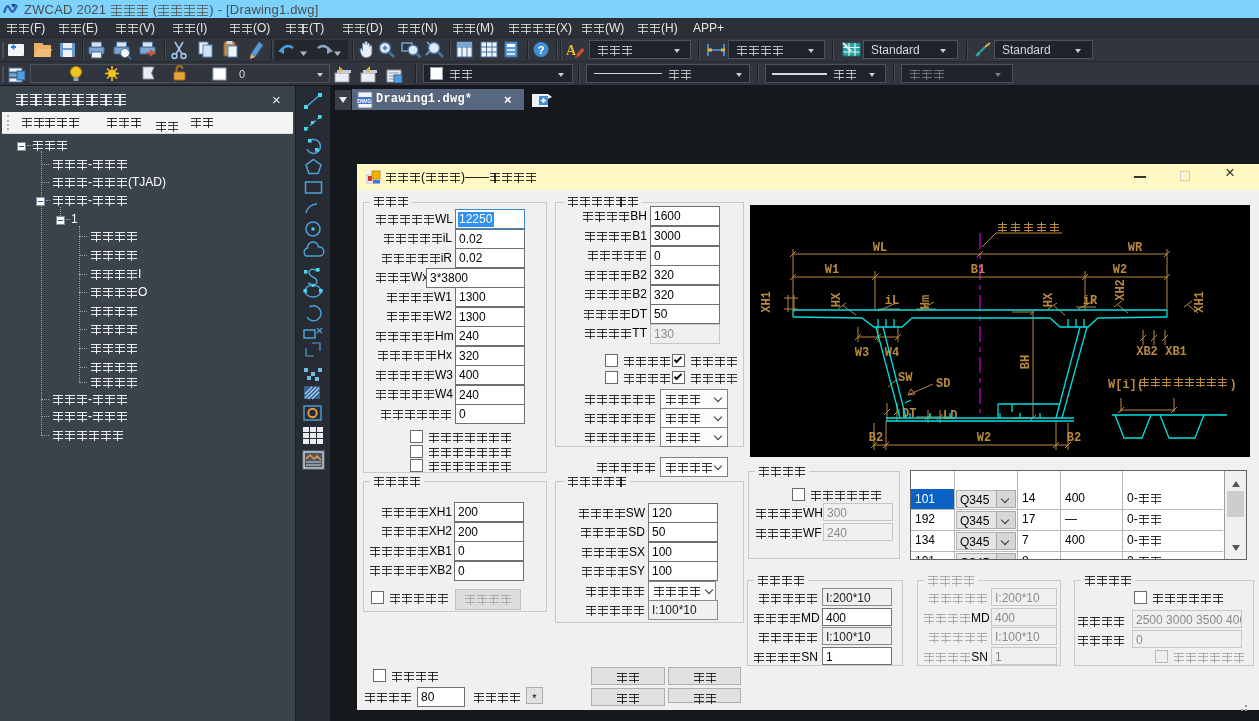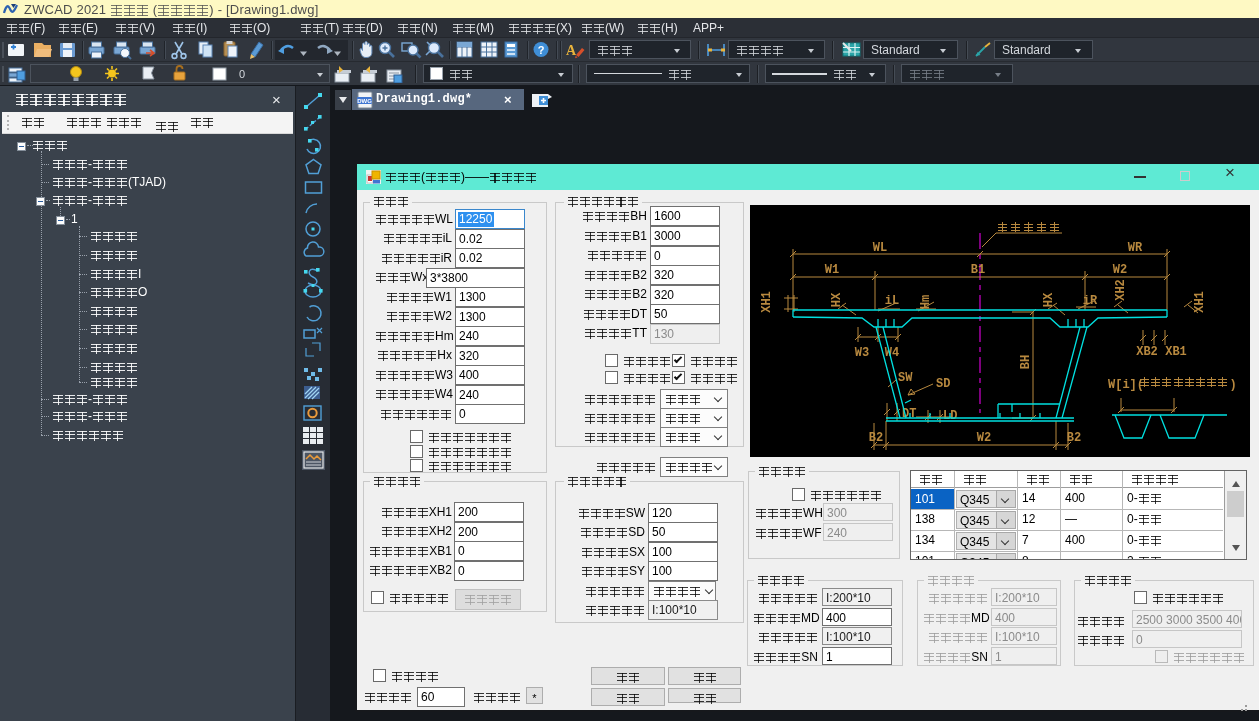--- a/index.html
+++ b/index.html
@@ -27,35 +27,35 @@
 .ti{position:absolute;font-size:12px;color:#e4e6e9;--zc:rgba(228,230,233,.82);white-space:nowrap}
 .tri{position:absolute;width:0;height:0}
 .dot{position:absolute;border-left:1px dotted #99a1ac}
 .doth{position:absolute;border-top:1px dotted #99a1ac}
 .eb{position:absolute;width:9px;height:9px;background:#fdfdfd;border:1px solid #848e99}
 .eb i{position:absolute;left:1px;right:1px;top:3px;border-top:1px solid #2a5d9e}
 .tn{position:absolute;font-size:12px;color:#fff;--zc:rgba(255,255,255,.88);white-space:nowrap;line-height:13px}
 </style></head>
 <body>
 
-<div class="a" style="left:0;top:0;width:1259px;height:18px;background:#fef9c3">
+<div class="a" style="left:0;top:0;width:1259px;height:18px;background:#7dd3fc">
   <svg class="a" style="left:3px;top:2px" width="15" height="14" viewBox="0 0 15 14">
       <path d="M1 11 C3 4 5 2 7 7 C9 12 11 10 14 3" stroke="#2e63b0" stroke-width="2.2" fill="none"></path>
       <path d="M8 2 l5 0 l-2.5 4z" fill="#1c3f7a"></path>
     </svg>
   <div class="a" style="left:24px;top:2px;font-size:13px;color:#4d4d4d;--zc:rgba(85,85,85,.8);letter-spacing:.2px">ZWCAD 2021 <span class="z">试</span><span class="z">用</span><span class="z">版</span> (<span class="z">功</span><span class="z">能</span><span class="z">受</span><span class="z">限</span>) - [Drawing1.dwg]</div>
 </div>
 
 <div class="a" style="left:0;top:18px;width:1259px;height:20px;background:#2b2f36;border-bottom:1px solid #23262c">
   <div class="ti" style="left:6px;top:3px"><span class="z">文</span><span class="z">件</span>(F)</div>
   <div class="ti" style="left:58px;top:3px"><span class="z">编</span><span class="z">辑</span>(E)</div>
   <div class="ti" style="left:115px;top:3px"><span class="z">视</span><span class="z">图</span>(V)</div>
   <div class="ti" style="left:172px;top:3px"><span class="z">插</span><span class="z">入</span>(I)</div>
   <div class="ti" style="left:229px;top:3px"><span class="z">格</span><span class="z">式</span>(O)</div>
-  <div class="ti" style="left:300px;top:3px"><span class="z">工</span><span class="z">具</span>(T)</div>
+  <div class="ti" style="left:285px;top:3px"><span class="z">工</span><span class="z">具</span>(T)</div>
   <div class="ti" style="left:342px;top:3px"><span class="z">绘</span><span class="z">图</span>(D)</div>
   <div class="ti" style="left:397px;top:3px"><span class="z">标</span><span class="z">注</span>(N)</div>
   <div class="ti" style="left:452px;top:3px"><span class="z">修</span><span class="z">改</span>(M)</div>
   <div class="ti" style="left:508px;top:3px"><span class="z">扩</span><span class="z">展</span><span class="z">工</span><span class="z">具</span>(X)</div>
   <div class="ti" style="left:581px;top:3px"><span class="z">窗</span><span class="z">口</span>(W)</div>
   <div class="ti" style="left:637px;top:3px"><span class="z">帮</span><span class="z">助</span>(H)</div>
   <div class="ti" style="left:693px;top:3px">APP+</div>
 </div>
 
 <div class="a" id="tb1" style="left:0;top:38px;width:1259px;height:24px;background:#31363e;border-bottom:1px solid #262a30">
@@ -279,21 +279,21 @@
 </div>
 
 <div class="a" style="left:0;top:86px;width:295px;height:635px;background:#3a424c">
   <div class="a" style="left:0;top:2px;width:295px;height:24px;background:#39414b">
     <div class="a" style="left:15px;top:3px;font-size:14px;font-weight:bold;color:#fff;--zc:rgba(255,255,255,.88);letter-spacing:.5px"><span class="z">桥</span><span class="z">梁</span><span class="z">智</span><span class="z">绘</span><span class="z">项</span><span class="z">目</span><span class="z">管</span><span class="z">理</span></div>
     <div class="a" style="left:272px;top:3px;font-size:15px;color:#e8eaec">×</div>
   </div>
   <div class="a" style="left:2px;top:26px;width:291px;height:22px;background:#f4f4f4;border-bottom:1px solid #d8d8d8">
     <div class="a" style="left:5px;top:3px;width:3px;height:15px;border-left:2px dotted #b5b5b5"></div>
     <div class="lb" style="left:19px;top:4px;font-weight:normal;color:#1c1c1c"><span class="z">总</span><span class="z">图</span></div>
-    <div class="lb" style="left:64px;top:4px;font-weight:normal;color:#1c1c1c"><span class="z">混</span><span class="z">凝</span><span class="z">土</span></div>
+    <div class="lb" style="left:42px;top:4px;font-weight:normal;color:#1c1c1c"><span class="z">混</span><span class="z">凝</span><span class="z">土</span></div>
     <div class="lb" style="left:104px;top:4px;font-weight:bold;color:#1c1c1c"><span class="z">钢</span><span class="z">结</span><span class="z">构</span></div>
     <div class="lb" style="left:153px;top:8px;font-weight:bold;color:#1c1c1c"><span class="z">其</span><span class="z">他</span></div>
     <div class="lb" style="left:188px;top:4px;font-weight:bold;color:#1c1c1c"><span class="z">设</span><span class="z">置</span></div>
   </div>
 
   <div class="a" style="left:2px;top:49px;width:291px;height:584px;background:#3a424c;overflow:hidden">
 
     <div class="dot" style="left:39px;top:16px;height:284px"></div>
     <div class="dot" style="left:58px;top:72px;height:17px"></div>
     <div class="dot" style="left:77px;top:91px;height:156px"></div>
@@ -430,21 +430,21 @@
         <rect x="2" y="3" width="16" height="13" fill="#eef1f5"></rect>
         <rect x="9" y="5" width="9" height="9" fill="#3f8ed6"></rect>
         <path d="M13.5 7 v5 M11 9.5 h5" stroke="#fff" stroke-width="1.6"></path>
         <path d="M18 3 l4 3 l-4 2z" fill="#eef1f5"></path>
       </svg>
   </div>
 </div>
 
 <div class="a" id="dlg" style="left:355px;top:162px;width:904px;height:550px;background:#f0f0f0;border:2px solid #16181c;border-right:none">
 
-  <div class="a" style="left:0;top:0;width:902px;height:26px;background:#5eead4">
+  <div class="a" style="left:0;top:0;width:902px;height:26px;background:#fef9c3">
     <svg class="a" style="left:9px;top:6px" width="15" height="14" viewBox="0 0 15 14">
         <rect x="0" y="0" width="15" height="14" fill="#f2f2f2"></rect>
         <rect x="1" y="5" width="6" height="8" fill="#fff" stroke="#c0c0c0"></rect>
         <rect x="2" y="6" width="4" height="5" fill="#c33"></rect>
         <rect x="6" y="1" width="8" height="8" fill="#f0b400" stroke="#c89200"></rect>
         <rect x="7" y="10" width="7" height="3.5" fill="#3f76d2"></rect>
       </svg>
     <div class="lb" style="left:28px;top:7px"><span class="z">钢</span><span class="z">槽</span><span class="z">梁</span>(<span class="z">组</span><span class="z">合</span><span class="z">梁</span>)——<span class="z">标</span><span class="z">准</span><span class="z">截</span><span class="z">面</span></div>
     <div class="a" style="left:777px;top:12px;width:12px;height:1.6px;background:#333"></div>
     <div class="a" style="left:823px;top:7px;width:10px;height:10px;border:1.4px solid #ccc"></div>
@@ -547,21 +547,21 @@
     <div class="in" style="left:291px;top:397px">100</div>
   <div class="lb rl" style="left:211px;top:421px;width:77px"><span class="z">中</span><span class="z">腹</span><span class="z">板</span><span class="z">纵</span><span class="z">肋</span></div>
     <div class="cmb" style="left:291px;top:417px;width:68px"><span class="z">双</span><span class="z">侧</span><span class="z">加</span><span class="z">劲</span></div>
     <div class="ch" style="left:349px;top:423px"></div>
   <div class="lb rl" style="left:211px;top:440px;width:77px"><span class="z">腹</span><span class="z">板</span><span class="z">纵</span><span class="z">向</span><span class="z">肋</span></div>
     <div class="in ro" style="left:291px;top:436px">I:100*10</div>
 
   <div class="cb" style="left:16px;top:505px"></div>
     <div class="lb" style="left:34px;top:506px"><span class="z">正</span><span class="z">做</span><span class="z">斜</span><span class="z">摆</span></div>
   <div class="lb" style="left:7px;top:527px"><span class="z">出</span><span class="z">图</span><span class="z">比</span><span class="z">例</span></div>
-    <div class="in" style="left:60px;top:523px;width:48px">60</div>
+    <div class="in" style="left:60px;top:523px;width:48px">80</div>
   <div class="lb" style="left:116px;top:527px"><span class="z">绘</span><span class="z">制</span><span class="z">断</span><span class="z">面</span></div>
     <div class="bt" style="left:169px;top:523px;width:17px;height:17px;padding-top:4px;font-size:11px">*</div>
   <div class="bt" style="left:234px;top:503px;width:74px;height:18px"><span class="z">确</span><span class="z">定</span></div>
   <div class="bt" style="left:311px;top:503px;width:73px;height:18px"><span class="z">取</span><span class="z">消</span></div>
   <div class="bt" style="left:234px;top:524px;width:74px;height:18px"><span class="z">打</span><span class="z">开</span></div>
   <div class="bt" style="left:311px;top:524px;width:73px;height:15px"><span class="z">保</span><span class="z">存</span></div>
 
   <svg class="a" style="left:393px;top:41px;background:#000" width="500" height="252" viewBox="0 0 500 252">
     <defs>
       <g id="hz">
@@ -668,48 +668,41 @@
   <div class="gb" style="left:391px;top:307px;width:152px;height:88px"></div>
   <div class="gt" style="left:398px;top:301px"><span class="z">底</span><span class="z">板</span><span class="z">横</span><span class="z">肋</span></div>
   <div class="cb" style="left:435px;top:324px"></div>
     <div class="lb" style="left:453px;top:325px"><span class="z">底</span><span class="z">板</span><span class="z">横</span><span class="z">向</span><span class="z">加</span><span class="z">劲</span></div>
   <div class="lb rl" style="left:398px;top:343px;width:65px"><span class="z">横</span><span class="z">肋</span><span class="z">高</span><span class="z">度</span>WH</div>
     <div class="in dis" style="left:466px;top:339px;height:18px">300</div>
   <div class="lb rl" style="left:398px;top:363px;width:65px"><span class="z">横</span><span class="z">肋</span><span class="z">翼</span><span class="z">缘</span>WF</div>
     <div class="in dis" style="left:466px;top:359px;height:18px">240</div>
 
   <div class="a" style="left:553px;top:306px;width:337px;height:90px;background:#fff;border:1px solid #636363;overflow:hidden">
-    <div class="a" style="left:0;top:0;width:312px;height:17px;border-bottom:1px solid #9d9d9d">
-      <div class="lb" style="left:8px;top:2px"><span class="z">编</span><span class="z">号</span></div>
-      <div class="lb" style="left:52px;top:2px"><span class="z">类</span><span class="z">别</span></div>
-      <div class="lb" style="left:115px;top:2px"><span class="z">板</span><span class="z">厚</span></div>
-      <div class="lb" style="left:158px;top:2px"><span class="z">板</span><span class="z">宽</span></div>
-      <div class="lb" style="left:220px;top:2px"><span class="z">钢</span><span class="z">筋</span><span class="z">说</span><span class="z">明</span></div>
-    </div>
     <div class="a" style="left:43px;top:0;width:1px;height:90px;background:#b7b7b7"></div>
     <div class="a" style="left:106px;top:0;width:1px;height:90px;background:#b7b7b7"></div>
     <div class="a" style="left:149px;top:0;width:1px;height:90px;background:#b7b7b7"></div>
     <div class="a" style="left:211px;top:0;width:1px;height:90px;background:#b7b7b7"></div>
     <div class="a" style="left:0;top:38px;width:312px;height:1px;background:#b7b7b7"></div>
     <div class="a" style="left:0;top:59px;width:312px;height:1px;background:#b7b7b7"></div>
     <div class="a" style="left:0;top:80px;width:312px;height:1px;background:#b7b7b7"></div>
 
     <div class="a" style="left:0;top:18px;width:43px;height:20px;background:#0a63c4;color:#fff;font-size:12px;padding:3px 0 0 4px">101</div>
     <div class="a" style="left:45px;top:19px;width:60px;height:18px;background:#e4e4e4;border:1px solid #b0b0b0;font-size:12px;padding:2px 0 0 3px">Q345</div>
     <div class="a" style="left:85px;top:19px;width:20px;height:18px;background:#d6d6d6;border:1px solid #a8a8a8"></div>
       <div class="ch" style="left:91px;top:25px"></div>
     <div class="lb" style="left:111px;top:21px">14</div>
       <div class="lb" style="left:154px;top:21px">400</div>
       <div class="lb" style="left:216px;top:21px">0-<span class="z">顶</span><span class="z">板</span></div>
 
-    <div class="lb" style="left:4px;top:42px">138</div>
+    <div class="lb" style="left:4px;top:42px">192</div>
     <div class="a" style="left:45px;top:40px;width:60px;height:18px;background:#e4e4e4;border:1px solid #b0b0b0;font-size:12px;padding:2px 0 0 3px">Q345</div>
     <div class="a" style="left:85px;top:40px;width:20px;height:18px;background:#d6d6d6;border:1px solid #a8a8a8"></div>
       <div class="ch" style="left:91px;top:46px"></div>
-    <div class="lb" style="left:111px;top:42px">12</div>
+    <div class="lb" style="left:111px;top:42px">17</div>
       <div class="lb" style="left:154px;top:42px">—</div>
       <div class="lb" style="left:216px;top:42px">0-<span class="z">腹</span><span class="z">板</span></div>
 
     <div class="lb" style="left:4px;top:63px">134</div>
     <div class="a" style="left:45px;top:61px;width:60px;height:18px;background:#e4e4e4;border:1px solid #b0b0b0;font-size:12px;padding:2px 0 0 3px">Q345</div>
     <div class="a" style="left:85px;top:61px;width:20px;height:18px;background:#d6d6d6;border:1px solid #a8a8a8"></div>
       <div class="ch" style="left:91px;top:67px"></div>
     <div class="lb" style="left:111px;top:63px">7</div>
       <div class="lb" style="left:154px;top:63px">400</div>
       <div class="lb" style="left:216px;top:63px">0-<span class="z">底</span><span class="z">板</span></div>

